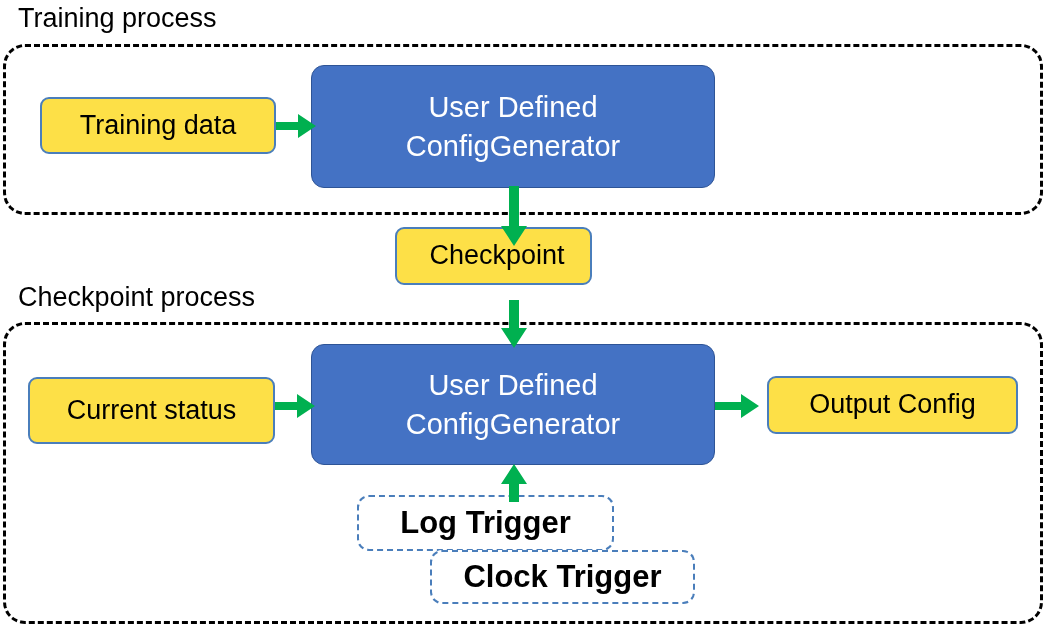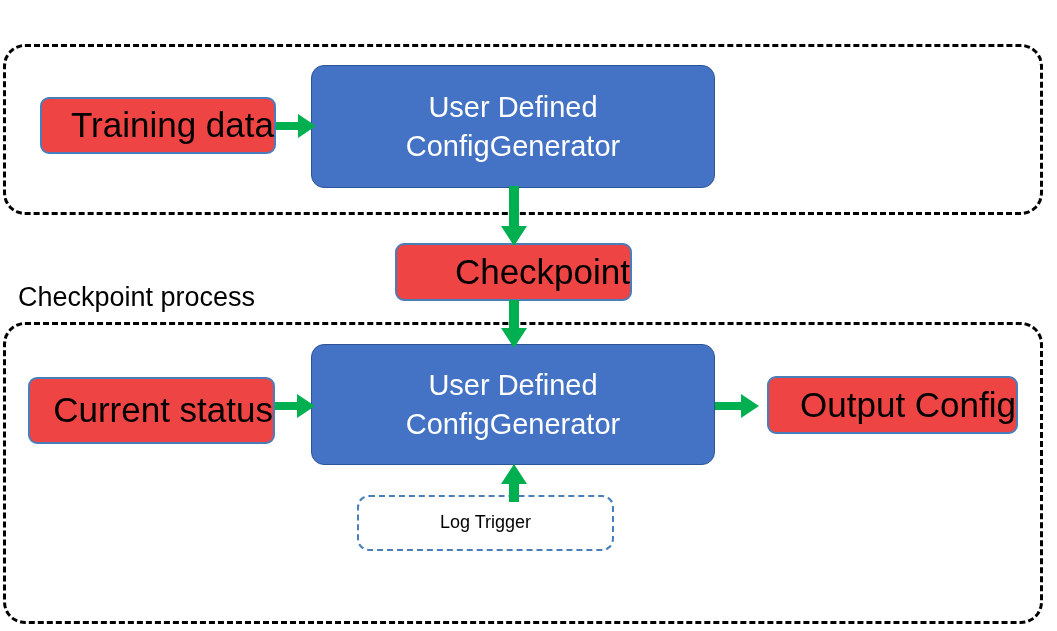--- a/index.html
+++ b/index.html
@@ -41,48 +41,49 @@
   }
   #group-training  { left: 3px;  top: 44px;  width: 1040px; height: 171px; }
   #group-inference { left: 3px;  top: 322px; width: 1040px; height: 302px; }
 
   
   .node-plain {
     position: absolute;
     box-sizing: border-box;
     border: 2.5px solid #4A7EBB;
     border-radius: 9px;
-    background: #ef4444;
+    background: #fde047;
     display: flex;
     align-items: center;
-    justify-content: flex-end;
+    justify-content: center;
     color: #000000;
-    font-size: 35px;
+    font-size: 27px;
     line-height: 1.1;
     white-space: nowrap;
   }
   #node-training-data { left: 40px;  top: 97px;  width: 236px; height: 57px; }
-  #node-checkpoint    { left: 395px; top: 243px; width: 237px; height: 58px; padding-left: 7px; }
+  #node-checkpoint    { left: 395px; top: 227px; width: 197px; height: 58px; padding-left: 7px; }
   #node-current-status{ left: 28px;  top: 377px; width: 247px; height: 67px; }
   #node-output-config { left: 755px; top: 376px; width: 251px; height: 58px; margin-left: 12px; }
 
   
   .node-trigger {
     position: absolute;
     box-sizing: border-box;
     border: 2.5px dashed #4A7EBB;
     border-radius: 12px;
     background: transparent;
     display: flex;
     align-items: center;
     justify-content: center;
     color: #000000;
-    font-size: 18px;
+    font-size: 31px;
     line-height: 1.1;
     white-space: nowrap;
+    font-weight: bold;
   }
   #node-log-trigger   { left: 357px; top: 495px; width: 257px; height: 56px; z-index: 2; }
   #node-clock-trigger { left: 430px; top: 550px; width: 265px; height: 54px; z-index: 3; background:#ffffff; }
 
   
   .node-process {
     position: absolute;
     box-sizing: border-box;
     background: #4472C4;
     border: 1.5px solid #2E5496;
@@ -113,20 +114,21 @@
   #arrow-checkpoint-to-udcg    { left: 500px; top: 300px; }
   #arrow-status-to-udcg        { left: 275px; top: 392px; }
   #arrow-udcg-to-output        { left: 715px; top: 392px; }
   #arrow-trigger-to-udcg       { left: 500px; top: 464px; }
 </style>
 </head>
 <body>
 
 <div id="canvas">
 
+  <div class="section-caption" id="caption-training">Training process</div>
 
   <div class="section-caption" id="caption-inference">Checkpoint process</div>
 
   <div class="group-container" id="group-training"></div>
 
   <div class="group-container" id="group-inference"></div>
 
   <div class="node-plain" id="node-training-data">
     <span>Training data</span>
   </div>
@@ -150,20 +152,23 @@
   </div>
 
   <div class="node-plain" id="node-output-config">
     <span>Output Config</span>
   </div>
 
   <div class="node-trigger" id="node-log-trigger">
     <span>Log Trigger</span>
   </div>
 
+  <div class="node-trigger" id="node-clock-trigger">
+    <span>Clock Trigger</span>
+  </div>
 
   <div class="arrow" id="arrow-training-data-to-udcg">
     <svg width="40" height="28" viewBox="0 0 40 28">
       <path d="M0 10 H22 V2 L40 14 L22 26 V18 H0 Z" fill="#00B050"></path>
     </svg>
   </div>
 
   <div class="arrow" id="arrow-udcg-to-checkpoint">
     <svg width="28" height="60" viewBox="0 0 28 60">
       <path d="M9 0 H19 V40 H27 L14 60 L1 40 H9 Z" fill="#00B050"></path>

